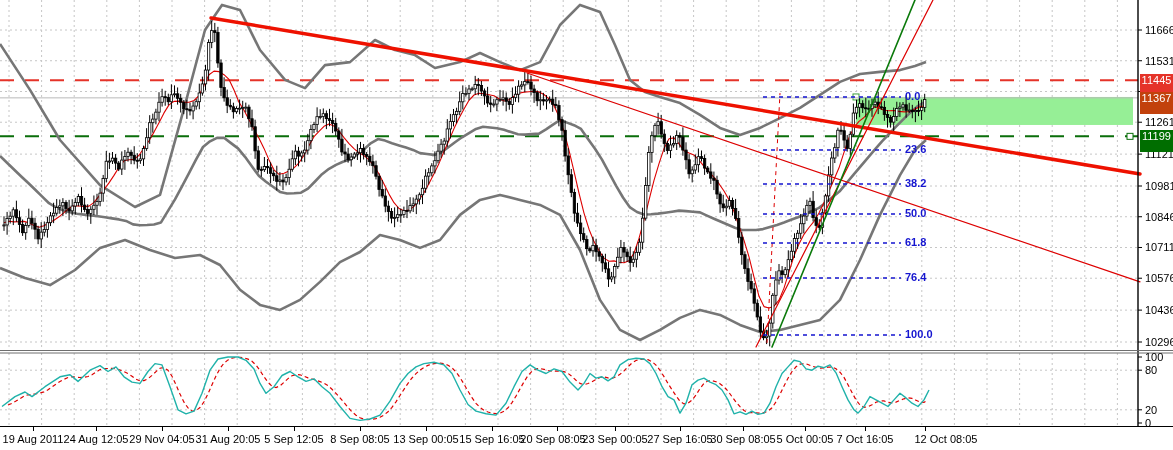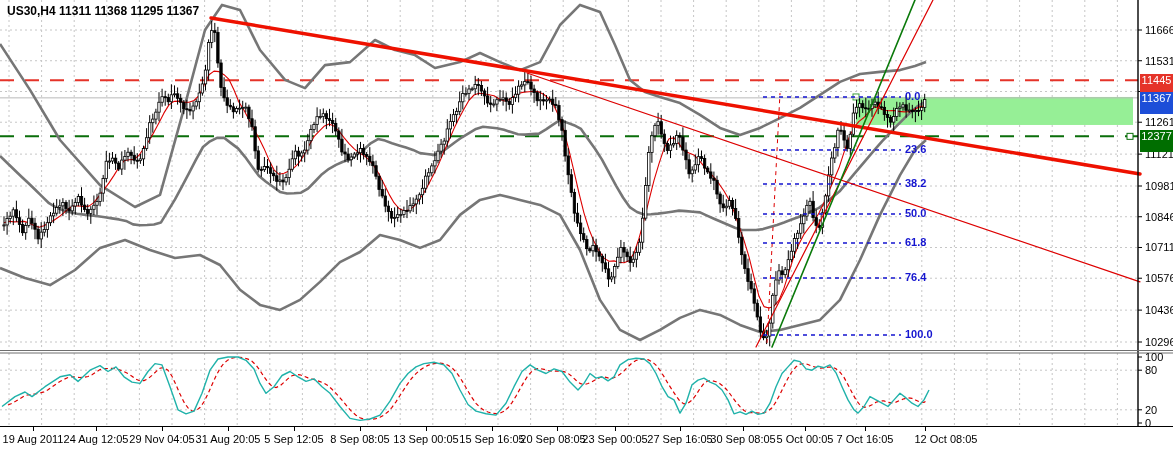--- a/index.html
+++ b/index.html
@@ -758,21 +758,20 @@
       <path d="M2.0 54.5L15.0 44.6L25.0 40.0L32.0 44.6L45.0 34.7L60.0 24.8L70.0 22.8L78.0 29.4L90.0 18.2L100.0 13.6L108.0 19.5L116.0 14.9L124.0 24.8L132.0 30.1L140.0 31.4L148.0 19.5L155.0 11.6L162.0 12.9L170.0 34.7L178.0 57.8L186.0 61.8L194.0 59.1L202.0 41.3L210.0 18.2L218.0 7.0L228.0 5.0L238.0 5.0L246.0 8.3L254.0 16.9L260.0 31.4L266.0 41.3L274.0 34.7L282.0 23.5L290.0 19.5L298.0 24.8L306.0 29.4L314.0 26.8L322.0 34.7L330.0 41.3L340.0 54.5L350.0 66.4L360.0 68.4L370.0 67.0L380.0 63.1L390.0 49.2L400.0 31.4L408.0 21.5L416.0 14.9L424.0 11.6L434.0 10.3L444.0 12.9L452.0 21.5L460.0 38.0L468.0 52.5L476.0 59.1L486.0 61.8L496.0 63.1L506.0 51.2L514.0 34.7L522.0 19.5L530.0 12.9L538.0 18.2L546.0 21.5L554.0 16.9L562.0 19.5L570.0 30.1L578.0 38.0L584.0 31.4L590.0 21.5L596.0 26.1L602.0 24.8L608.0 28.8L614.0 24.8L620.0 12.9L628.0 7.6L636.0 6.3L644.0 7.0L650.0 11.6L656.0 21.5L662.0 34.7L668.0 44.6L674.0 47.9L680.0 61.1L686.0 51.2L692.0 32.7L698.0 28.1L704.0 26.1L710.0 30.1L716.0 32.7L722.0 38.0L728.0 47.9L734.0 61.8L740.0 59.8L746.0 62.4L752.0 59.1L758.0 62.4L764.0 61.1L770.0 51.2L776.0 34.7L782.0 21.5L788.0 14.9L794.0 8.3L800.0 9.6L806.0 16.9L812.0 18.2L818.0 14.2L824.0 15.6L830.0 12.9L836.0 20.8L842.0 34.7L848.0 47.9L854.0 57.8L858.0 61.1L864.0 54.5L870.0 44.6L876.0 47.9L882.0 51.2L888.0 54.5L894.0 47.9L900.0 41.3L906.0 45.9L912.0 51.2L918.0 54.5L924.0 47.9L929.0 38.0" fill="none" stroke="#20b2aa" stroke-width="1.4" stroke-linejoin="round"></path>
       <line x1="1138" y1="0" x2="1138" y2="75" stroke="#000" stroke-width="1.4"></line>
       <line x1="0" y1="1" x2="1173" y2="1" stroke="#6e6e6e" stroke-width="1"></line>
       <line x1="0" y1="74.5" x2="1173" y2="74.5" stroke="#000" stroke-width="1"></line>
       <line x1="1138" y1="5" x2="1142" y2="5" stroke="#000"></line>
       <line x1="1138" y1="18.19999999999999" x2="1142" y2="18.19999999999999" stroke="#000"></line>
       <line x1="1138" y1="57.80000000000001" x2="1142" y2="57.80000000000001" stroke="#000"></line>
       <line x1="1138" y1="71" x2="1142" y2="71" stroke="#000"></line>
     </svg>
 
-  <div id="chart-title">US30,H4  11311 11368 11295 11367</div>
 
   <div id="y-axis">
       <div class="yaxis-label" style="top: 24px;">11666</div>
       <div class="yaxis-label" style="top: 54.7445px;">11531</div>
       <div class="yaxis-label" style="top: 85.4891px;">11396</div>
       <div class="yaxis-label" style="top: 116.234px;">11261</div>
       <div class="yaxis-label" style="top: 148.117px;">11121</div>
       <div class="yaxis-label" style="top: 180px;">10981</div>
       <div class="yaxis-label" style="top: 210.745px;">10846</div>
       <div class="yaxis-label" style="top: 241.489px;">10711</div>
@@ -813,16 +812,16 @@
       <div style="position: absolute; width: 1px; height: 4px; background: rgb(0, 0, 0); top: 427px; left: 925px;"></div>
     </div>
   <div id="stoch-axis">
       <div class="yaxis-label" style="top: 351px;">100</div>
       <div class="yaxis-label" style="top: 364.2px;">80</div>
       <div class="yaxis-label" style="top: 403.8px;">20</div>
       <div class="yaxis-label" style="top: 417px;">0</div>
     </div>
   <div id="price-boxes">
       <div class="price-box" style="top: 73.8299px; background: rgb(229, 51, 41);">11445</div>
-      <div class="price-box" style="top: 91.5934px; background: #1d4ed8;">11367</div>
-      <div class="price-box" style="top: 129.853px; background: rgb(0, 110, 0);">12377</div>
+      <div class="price-box" style="top: 91.5934px; background: #c2410c;">11367</div>
+      <div class="price-box" style="top: 129.853px; background: rgb(0, 110, 0);">11199</div>
     </div>
 </div>
 
 </body></html>

